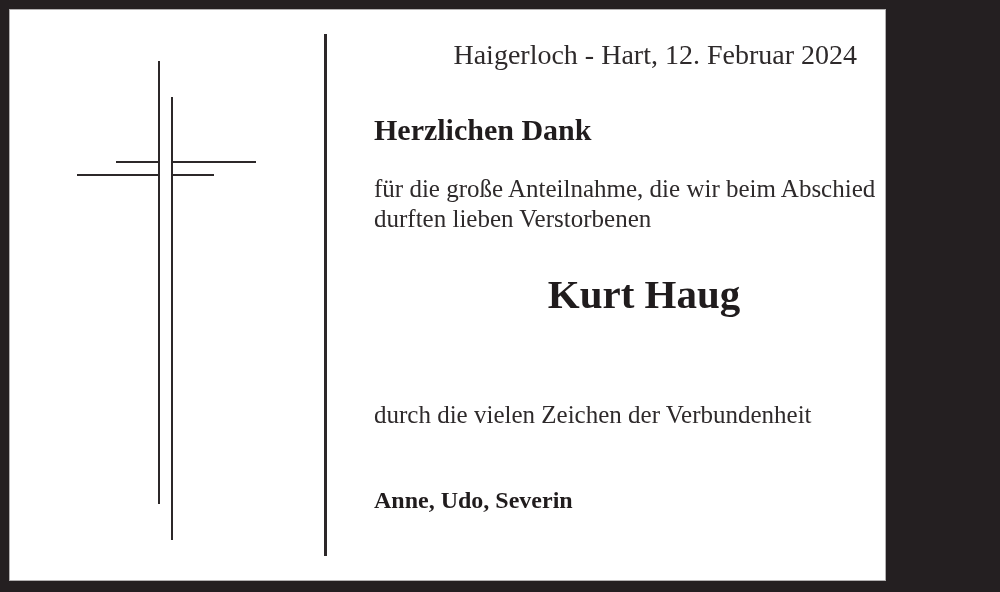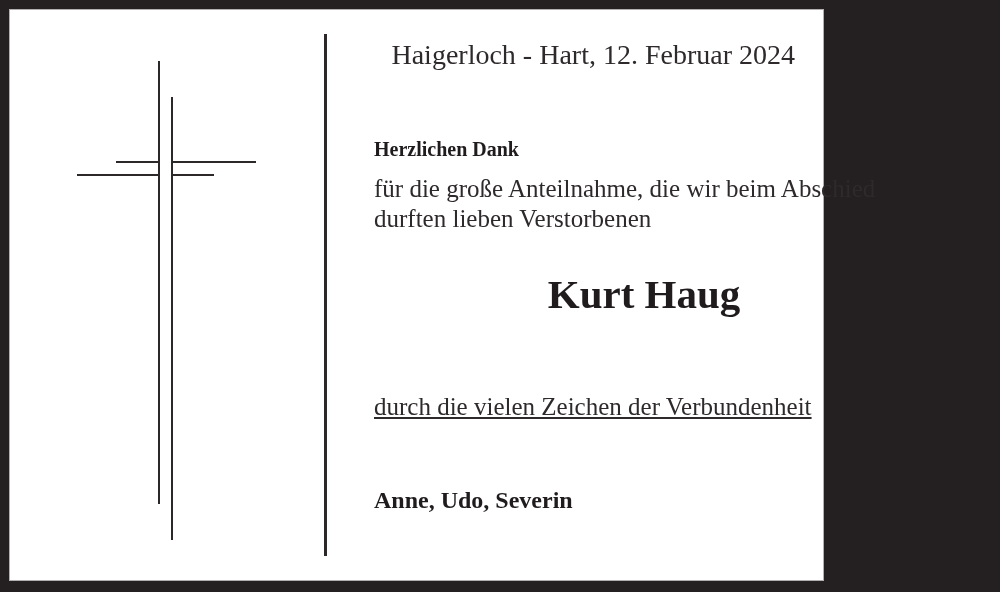--- a/index.html
+++ b/index.html
@@ -18,57 +18,56 @@
   }
   .stage {
     position: relative;
     width: 1000px; height: 592px;
     background: var(--frame);
     overflow: hidden;
   }
   .card {
     position: absolute;
     left: 9px; top: 9px;
-    width: 815px; height: 572px;
+    width: 877px; height: 572px;
     background: var(--card_background);
     border: 1px solid var(--card_edge);
   }
   .line { position: absolute; background: var(--rule); }
   
   .cross-v1 { left: 148px; top: 51px;  width: 2px;  height: 443px; }
   .cross-v2 { left: 161px; top: 87px;  width: 2px;  height: 443px; }
   .cross-h1a { left: 106px; top: 151px; width: 44px; height: 2px; }
   .cross-h1b { left: 161px; top: 151px; width: 85px; height: 2px; }
   .cross-h2a { left: 67px;  top: 164px; width: 83px; height: 2px; }
   .cross-h2b { left: 161px; top: 164px; width: 43px; height: 2px; }
   .divider  { left: 314px; top: 24px; width: 3px; height: 522px; }
 
   .txt { position: absolute; color: var(--ink); white-space: nowrap; }
   .dateline {
     top: 31px; right: 28px;
     font-size: 28px; line-height: 1; text-align: right;
   }
   .heading {
     left: 364px; top: 105px;
-    font-size: 20px; line-height: 1; font-weight: bold;
+    font-size: 30px; line-height: 1; font-weight: bold;
     color: var(--ink_bold);
-    margin-top: 24px;
   }
   .intro {
     left: 364px; top: 164px;
     font-size: 25px; line-height: 30px;
   }
   .deceased-name {
     left: 317px; top: 264px; width: 634px;
     font-size: 41px; line-height: 1; font-weight: bold;
     text-align: center; color: var(--ink_bold);
   }
   .closing {
-    left: 364px; top: 382px;
-    font-size: 25px; line-height: 30px; text-decoration: underline;
+    left: 364px; top: 390px;
+    font-size: 25px; line-height: 30px;
   }
   .signature {
     left: 364px; top: 478px;
     font-size: 24px; line-height: 1; font-weight: bold;
     color: var(--ink_bold);
   }
 </style>
 </head>
 <body>
 

